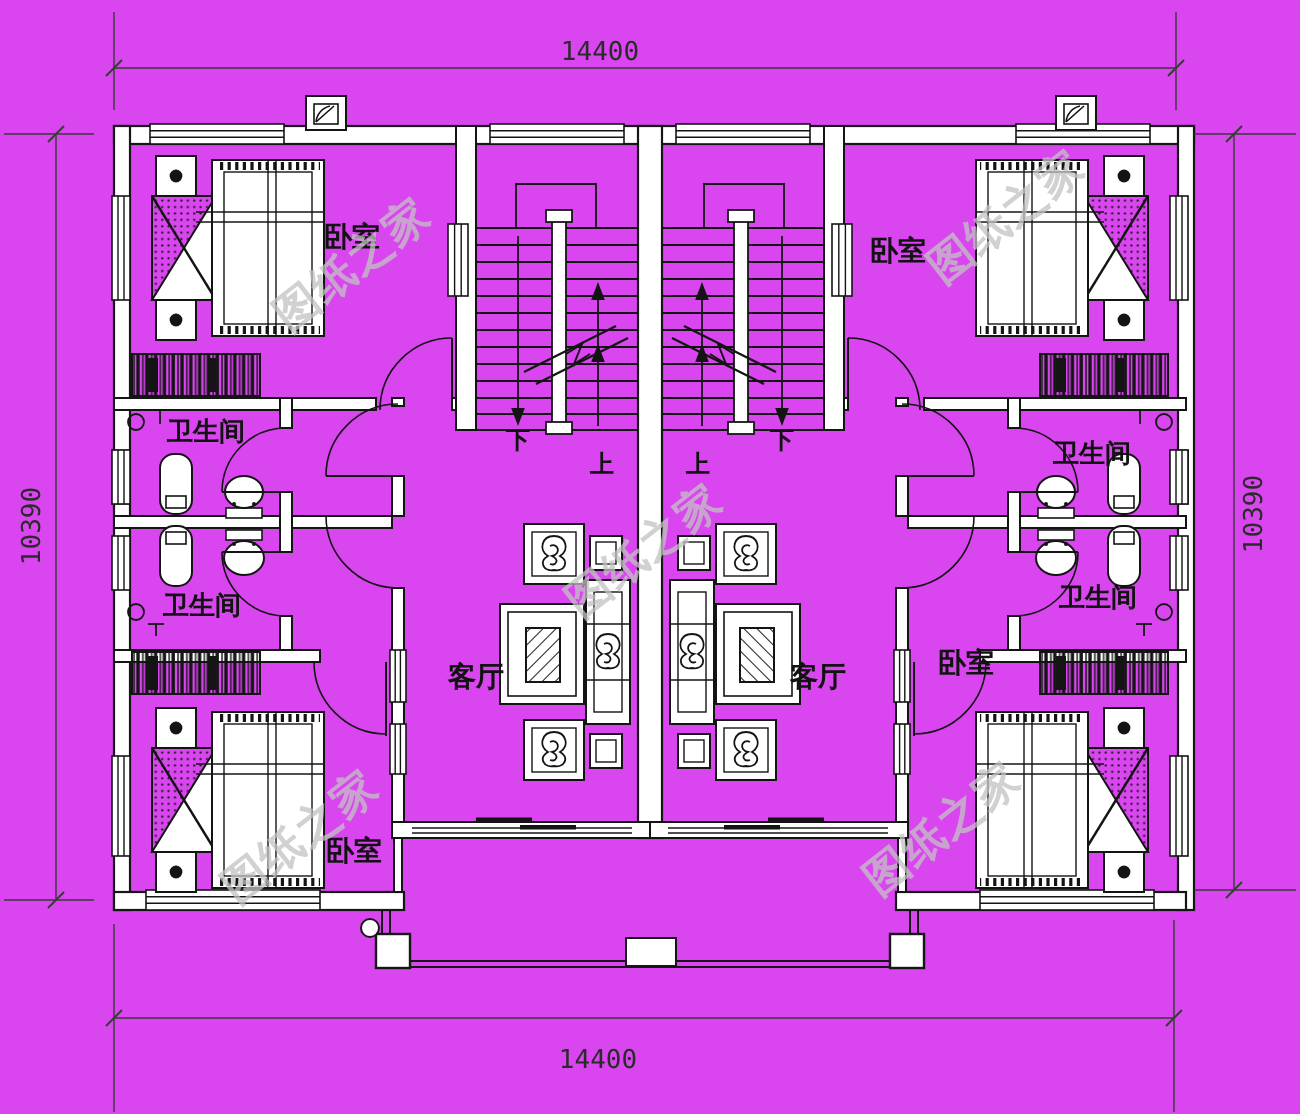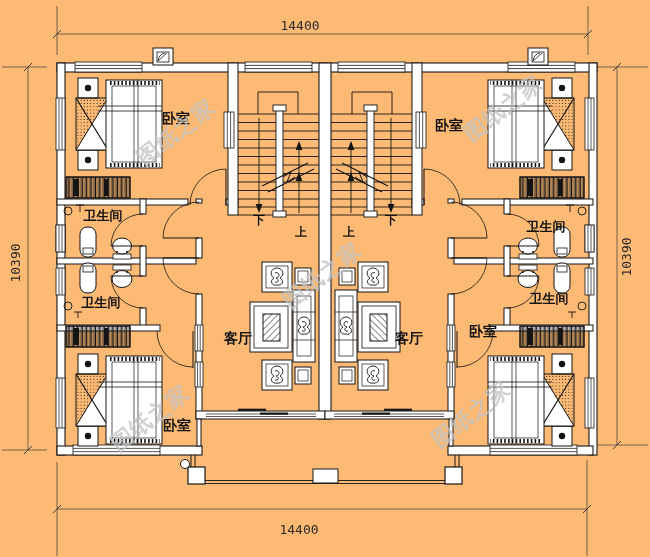--- a/index.html
+++ b/index.html
@@ -1,16 +1,16 @@
 <!DOCTYPE html>
 <html><head>
 <meta charset="utf-8">
 <style>
   html,body{margin:0;padding:0;background:#fff;}
-  #stage{width:650px;height:557px;position:relative;background:#fdba74;overflow:hidden;}
+  #stage{width:650px;height:557px;position:relative;background:#d946ef;overflow:hidden;}
   svg{display:block;}
   text{user-select:none;}
   .rm{font:700 14px "Liberation Sans",sans-serif;fill:#121212;text-anchor:middle;}
   .rm-s{font:700 13px "Liberation Sans",sans-serif;fill:#121212;text-anchor:middle;}
   .st{font:700 12px "Liberation Sans",sans-serif;fill:#121212;text-anchor:middle;}
   .dim{font:13px "DejaVu Sans Mono","Liberation Mono",monospace;fill:#2b2b2b;text-anchor:middle;}
   .wm{font:700 22px "Liberation Sans",sans-serif;text-anchor:middle;letter-spacing:1px;opacity:.75;}
 </style>
 </head>
 <body>

